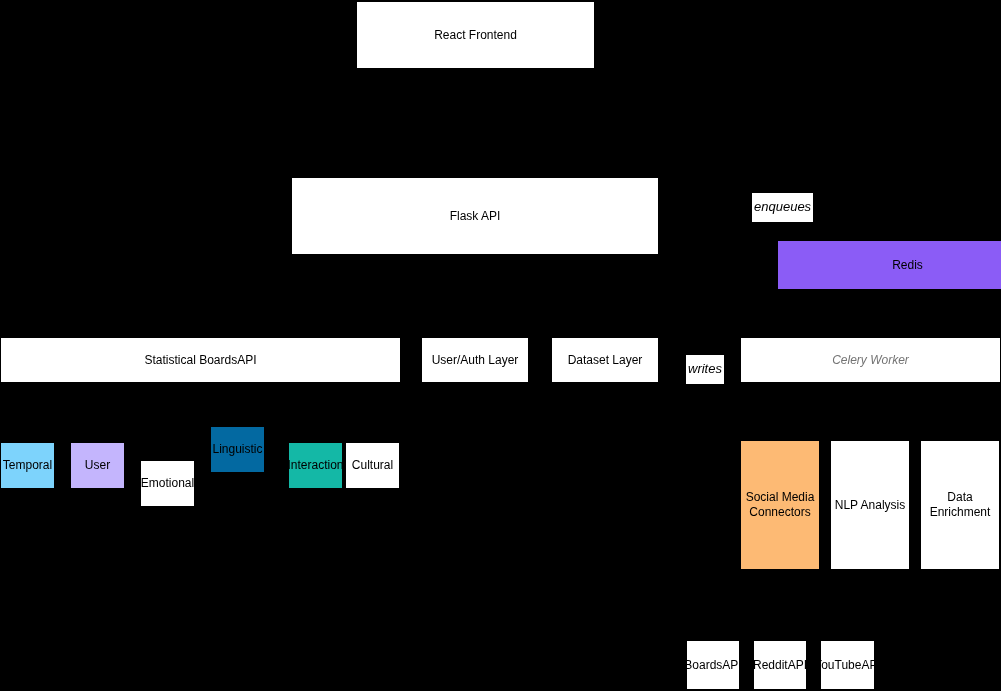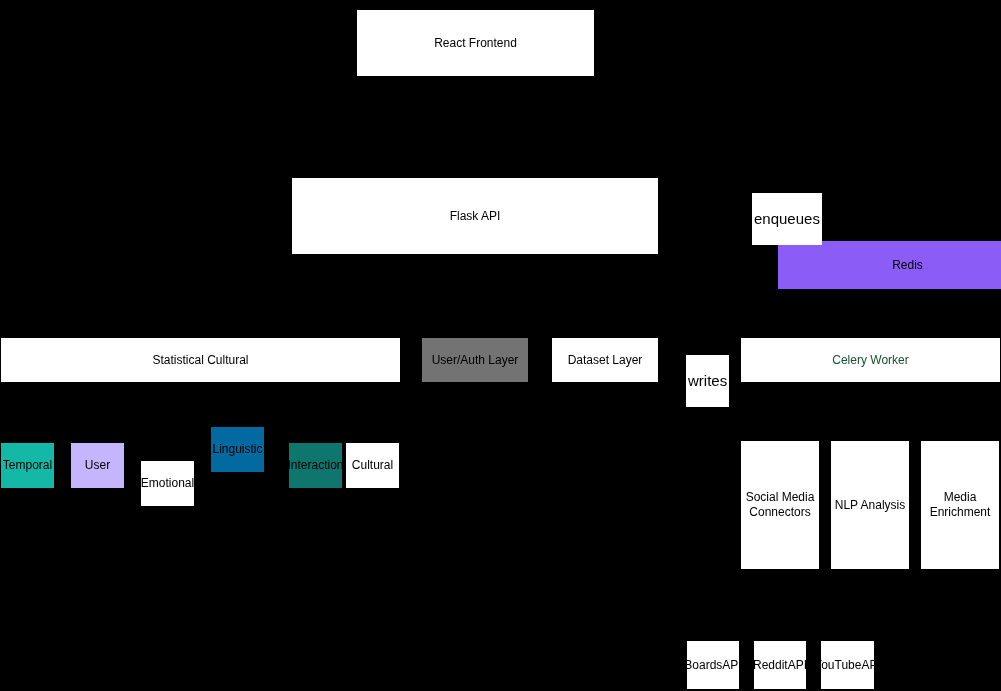--- a/index.html
+++ b/index.html
@@ -32,77 +32,78 @@
     display: block;
     padding: 0 2px;
   }
   .node.nowrap .node-label {
     white-space: nowrap;
   }
   .edge-label {
     position: absolute;
     background: #ffffff;
     color: #000000;
-    font-size: 15px;
+    font-size: 13px;
     line-height: 1.3;
-    padding: 16px 2px;
+    padding: 6px 2px;
     white-space: nowrap;
+    font-style: italic;
   }
 </style>
 </head>
 <body>
 
 <div id="canvas" style="background: rgb(0, 0, 0);">
-    <div class="node nowrap" style="left: 356px; top: 9px; width: 239px; height: 68px; background: rgb(255, 255, 255); color: rgb(0, 0, 0); text-align: center;">
+    <div class="node nowrap" style="left: 356px; top: 1px; width: 239px; height: 68px; background: rgb(255, 255, 255); color: rgb(0, 0, 0); text-align: center;">
       <span class="node-label">React Frontend</span>
     </div>
     <div class="node nowrap" style="left: 291px; top: 177px; width: 368px; height: 78px; background: #ffffff; color: rgb(0, 0, 0);">
       <span class="node-label">Flask API</span>
     </div>
     <div class="node nowrap" style="left: 777px; top: 240px; width: 261px; height: 50px; background: #8b5cf6; color: rgb(0, 0, 0);">
       <span class="node-label">Redis</span>
     </div>
     <div class="node nowrap" style="left: 0px; top: 337px; width: 401px; height: 46px; background: rgb(255, 255, 255); color: rgb(0, 0, 0);">
-      <span class="node-label">Statistical Cultural</span>
+      <span class="node-label">Statistical BoardsAPI</span>
     </div>
-    <div class="node nowrap" style="left: 421px; top: 337px; width: 108px; height: 46px; background: #737373; color: rgb(0, 0, 0);">
+    <div class="node nowrap" style="left: 421px; top: 337px; width: 108px; height: 46px; background: #ffffff; color: rgb(0, 0, 0);">
       <span class="node-label">User/Auth Layer</span>
     </div>
     <div class="node nowrap" style="left: 551px; top: 337px; width: 108px; height: 46px; background: rgb(255, 255, 255); color: rgb(0, 0, 0);">
       <span class="node-label">Dataset Layer</span>
     </div>
-    <div class="node nowrap" style="left: 740px; top: 337px; width: 261px; height: 46px; background: rgb(255, 255, 255); color: #14532d;">
+    <div class="node nowrap" style="left: 740px; top: 337px; width: 261px; height: 46px; background: rgb(255, 255, 255); color: #737373; font-style: italic;">
       <span class="node-label">Celery Worker</span>
     </div>
-    <div class="node nowrap" style="left: 0px; top: 442px; width: 55px; height: 47px; background: #14b8a6; color: rgb(0, 0, 0);">
+    <div class="node nowrap" style="left: 0px; top: 442px; width: 55px; height: 47px; background: #7dd3fc; color: rgb(0, 0, 0);">
       <span class="node-label">Temporal</span>
     </div>
     <div class="node nowrap" style="left: 70px; top: 442px; width: 55px; height: 47px; background: #c4b5fd; color: rgb(0, 0, 0);">
       <span class="node-label">User</span>
     </div>
     <div class="node nowrap" style="left: 140px; top: 460px; width: 55px; height: 47px; background: rgb(255, 255, 255); color: rgb(0, 0, 0);">
       <span class="node-label">Emotional</span>
     </div>
     <div class="node nowrap" style="left: 210px; top: 426px; width: 55px; height: 47px; background: #0369a1; color: rgb(0, 0, 0);">
       <span class="node-label">Linguistic</span>
     </div>
-    <div class="node nowrap" style="left: 288px; top: 442px; width: 55px; height: 47px; background: #0f766e; color: rgb(0, 0, 0);">
+    <div class="node nowrap" style="left: 288px; top: 442px; width: 55px; height: 47px; background: #14b8a6; color: rgb(0, 0, 0);">
       <span class="node-label">Interaction</span>
     </div>
     <div class="node nowrap" style="left: 345px; top: 442px; width: 55px; height: 47px; background: rgb(255, 255, 255); color: rgb(0, 0, 0);">
       <span class="node-label">Cultural</span>
     </div>
-    <div class="node" style="left: 740px; top: 440px; width: 80px; height: 130px; background: #ffffff; color: rgb(0, 0, 0);">
+    <div class="node" style="left: 740px; top: 440px; width: 80px; height: 130px; background: #fdba74; color: rgb(0, 0, 0);">
       <span class="node-label">Social Media Connectors</span>
     </div>
     <div class="node nowrap" style="left: 830px; top: 440px; width: 80px; height: 130px; background: rgb(255, 255, 255); color: rgb(0, 0, 0);">
       <span class="node-label">NLP Analysis</span>
     </div>
     <div class="node" style="left: 920px; top: 440px; width: 80px; height: 130px; background: rgb(255, 255, 255); color: rgb(0, 0, 0);">
-      <span class="node-label">Media Enrichment</span>
+      <span class="node-label">Data Enrichment</span>
     </div>
     <div class="node nowrap" style="left: 686px; top: 640px; width: 54px; height: 50px; background: rgb(255, 255, 255); color: rgb(0, 0, 0);">
       <span class="node-label">BoardsAPI</span>
     </div>
     <div class="node nowrap" style="left: 753px; top: 640px; width: 54px; height: 50px; background: rgb(255, 255, 255); color: rgb(0, 0, 0);">
       <span class="node-label">RedditAPI</span>
     </div>
     <div class="node nowrap" style="left: 820px; top: 640px; width: 55px; height: 50px; background: rgb(255, 255, 255); color: rgb(0, 0, 0);">
       <span class="node-label">YouTubeAPI</span>
     </div>

